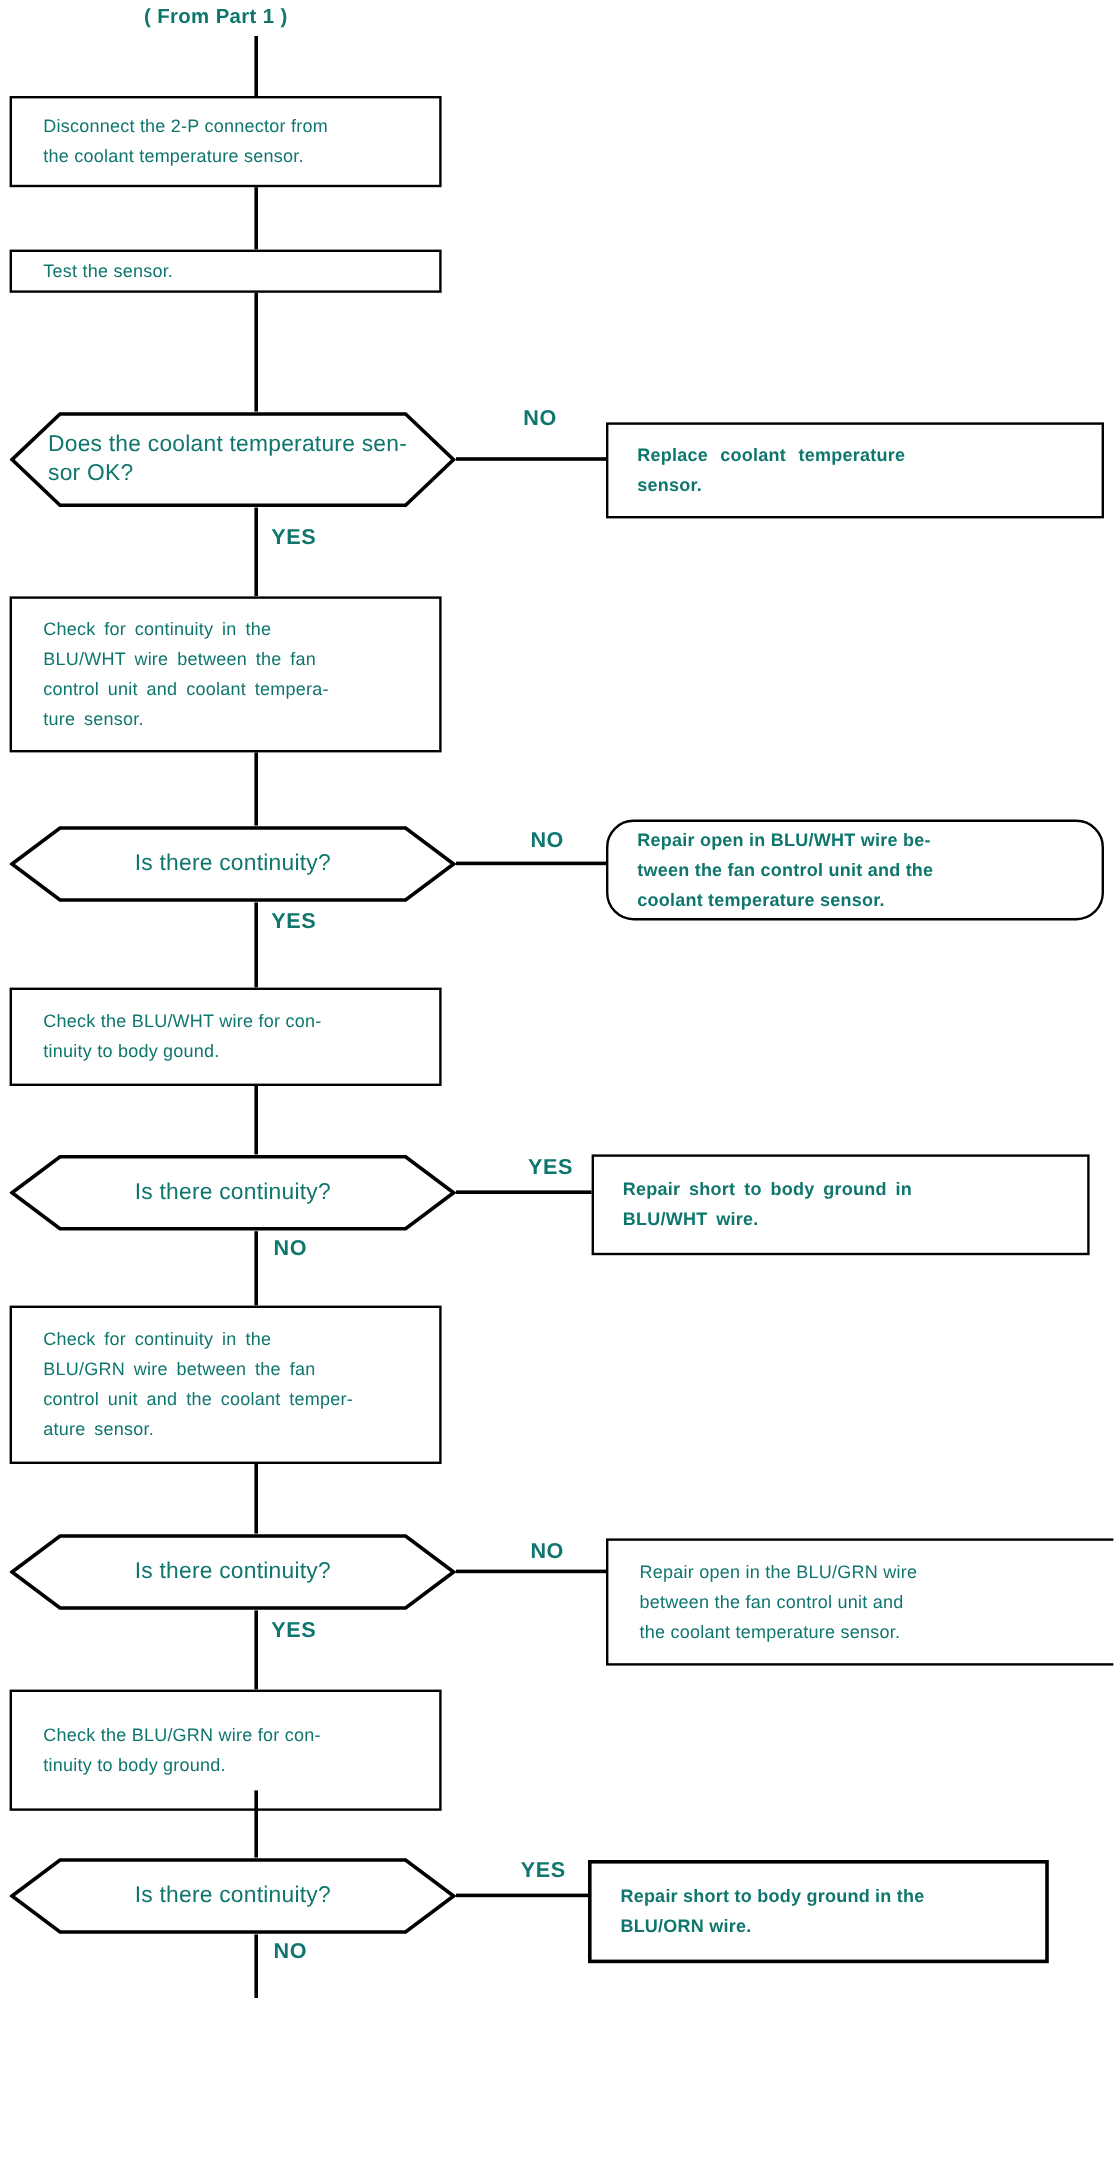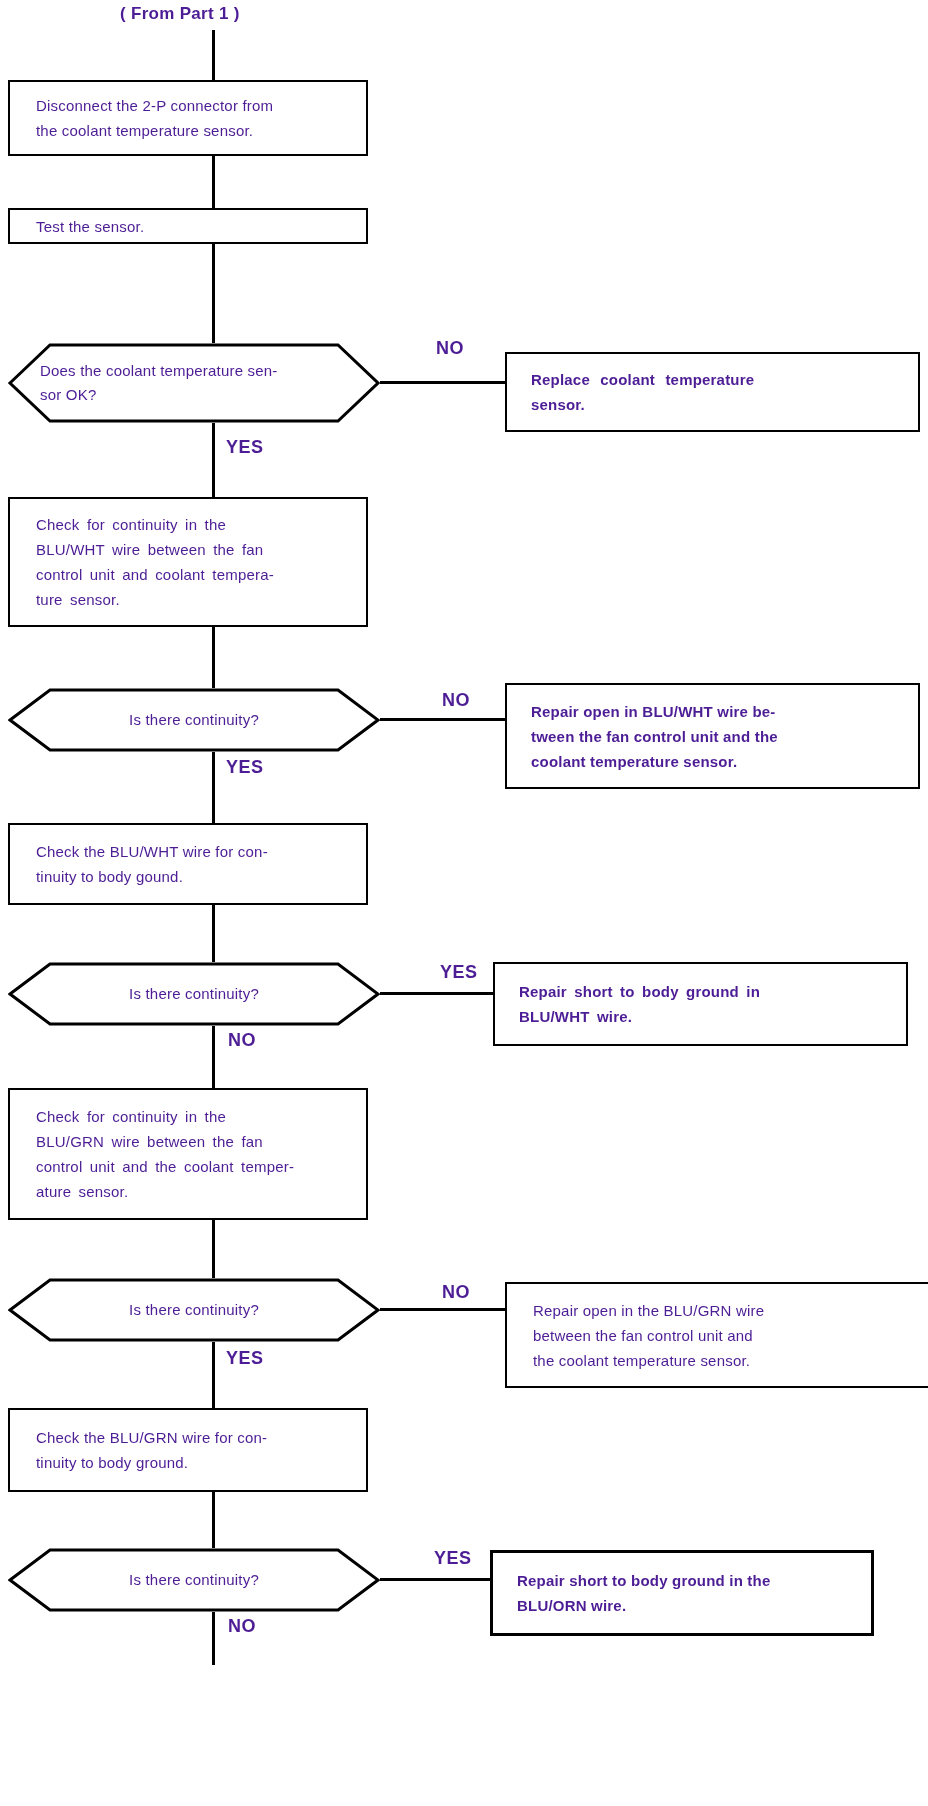--- a/index.html
+++ b/index.html
@@ -1,32 +1,32 @@
 <!DOCTYPE html>
 <html><head>
 <meta charset="utf-8">
 <style>
   html,body{margin:0;padding:0;background:#ffffff;}
   .canvas{
     position:relative;width:928px;height:1806px;background:#ffffff;
-    font-family:"Liberation Sans",sans-serif;color:#4c1d95;overflow:hidden;
+    font-family:"Liberation Sans",sans-serif;color:#0f766e;overflow:hidden;
   }
   .box{
     position:absolute;border:2.5px solid #000;background:#fff;
     display:flex;align-items:center;box-sizing:border-box;
   }
   .box .txt{
     padding:0 12px 0 26px;font-size:15px;line-height:25px;
     white-space:pre-line;letter-spacing:.2px;
   }
   .hex{position:absolute;}
   .hex svg{position:absolute;left:0;top:0;}
   .hex .txt{
     position:absolute;left:0;top:0;right:0;bottom:0;display:flex;align-items:center;
-    font-size:15px;line-height:24px;white-space:pre-line;letter-spacing:.2px;
+    font-size:19px;line-height:24px;white-space:pre-line;letter-spacing:.2px;
   }
   .hex.left-text .txt{padding-left:32px;padding-right:20px;}
   .hex.center .txt{justify-content:center;text-align:center;}
   .vline{position:absolute;width:3px;background:#000;}
   .hline{position:absolute;height:3px;background:#000;}
   .branch-label{position:absolute;font-size:18px;font-weight:bold;letter-spacing:.5px;}
   .from-label{position:absolute;font-size:17px;font-weight:600;letter-spacing:.3px;}
   .bold .txt{font-weight:bold;padding-left:24px;}
   .wide .txt{word-spacing:3px;}
   .wider .txt{word-spacing:6px;}
@@ -85,21 +85,21 @@
   <div class="hex center" style="left:8px;top:688px;width:372px;height:64px;">
     <svg width="372" height="64">
       <polygon points="2,32 42,2 330,2 370,32 330,62 42,62" fill="#fff" stroke="#000" stroke-width="3"></polygon>
     </svg>
     <div class="txt">Is there continuity?</div>
   </div>
 
   <div class="branch-label" style="left:442px;top:690px;">NO</div>
   <div class="hline" style="left:380px;top:718px;width:125px;"></div>
 
-  <div class="box bold" style="left:505px;top:683px;width:415px;height:106px;">
+  <div class="box bold" style="left:505px;top:683px;width:415px;height:84px;border-radius:23px;">
     <div class="txt">Repair open in BLU/WHT wire be-
 tween the fan control unit and the
 coolant temperature sensor.</div>
   </div>
 
   <div class="branch-label" style="left:226px;top:757px;">YES</div>
   <div class="vline" style="left:212px;top:752px;height:71px;"></div>
 
   <div class="box" style="left:8px;top:823px;width:360px;height:82px;">
     <div class="txt">Check the BLU/WHT wire for con-
@@ -147,21 +147,21 @@
 
   <div class="box" style="left:505px;top:1282px;width:488px;height:106px;">
     <div class="txt">Repair open in the BLU/GRN wire
 between the fan control unit and
 the coolant temperature sensor.</div>
   </div>
 
   <div class="branch-label" style="left:226px;top:1348px;">YES</div>
   <div class="vline" style="left:212px;top:1342px;height:66px;"></div>
 
-  <div class="box" style="left:8px;top:1408px;width:360px;height:84px;">
+  <div class="box" style="left:8px;top:1408px;width:360px;height:101px;">
     <div class="txt">Check the BLU/GRN wire for con-
 tinuity to body ground.</div>
   </div>
 
   <div class="vline" style="left:212px;top:1492px;height:56px;"></div>
 
   <div class="hex center" style="left:8px;top:1548px;width:372px;height:64px;">
     <svg width="372" height="64">
       <polygon points="2,32 42,2 330,2 370,32 330,62 42,62" fill="#fff" stroke="#000" stroke-width="3"></polygon>
     </svg>

